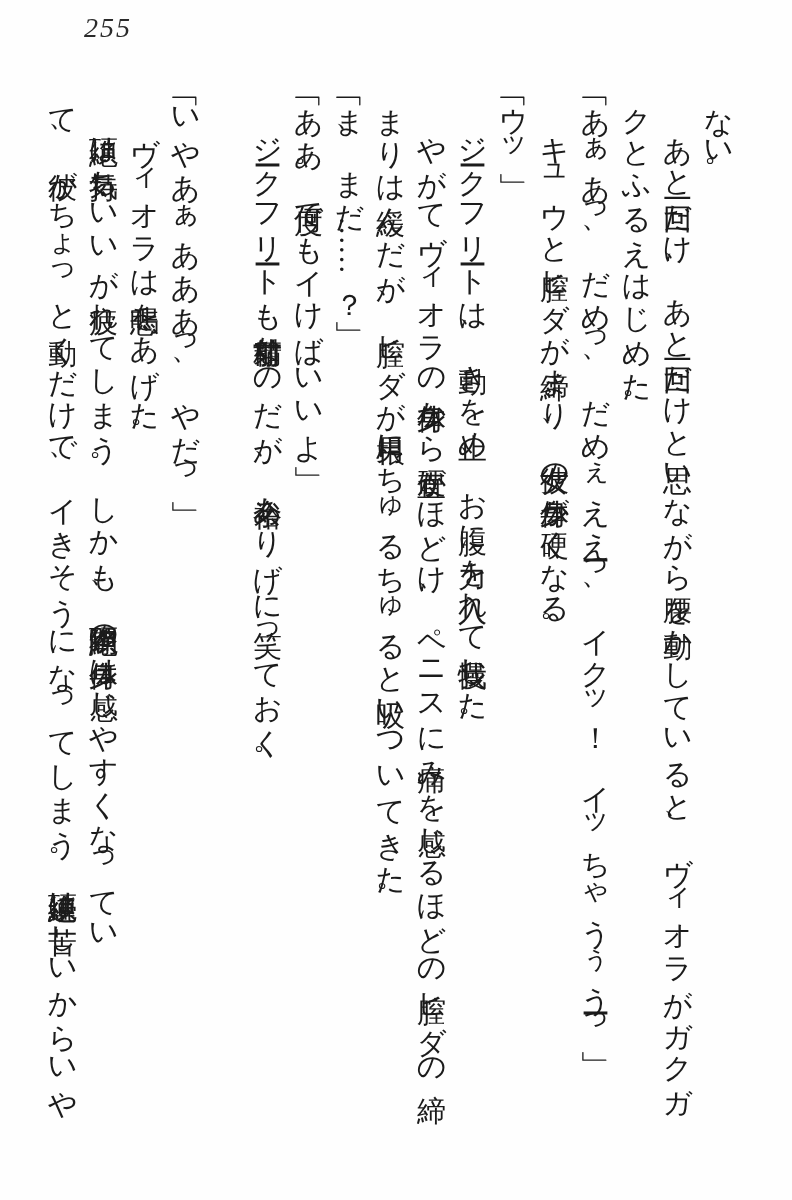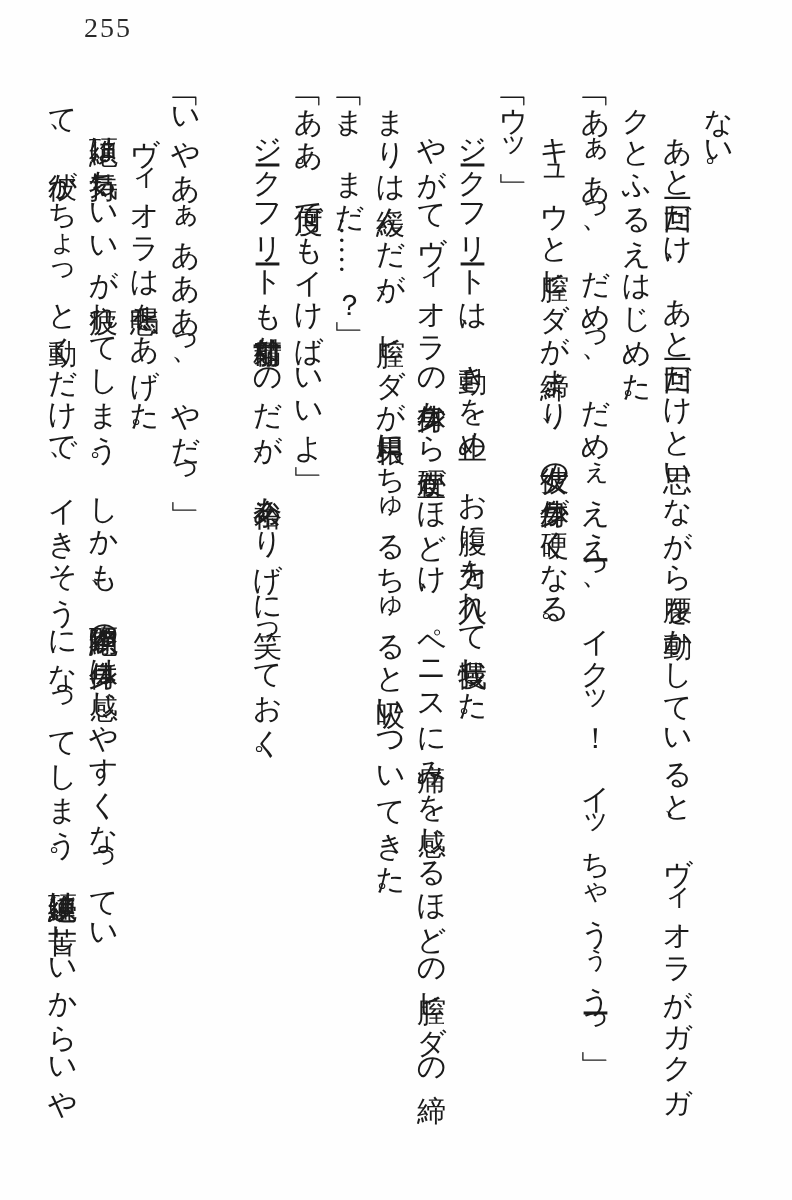--- a/index.html
+++ b/index.html
@@ -13,20 +13,21 @@
     height: 1200px;
     background: #fefefe;
     overflow: hidden;
     font-family: "Liberation Serif", "DejaVu Serif", serif;
   }
   .pageno {
     position: absolute;
     top: 12px;
     left: 84px;
     font-family: "Liberation Serif", "DejaVu Serif", serif;
+    font-style: italic;
     font-size: 28px;
     letter-spacing: 2px;
     color: #2a2a2a;
   }
   .text-block {
     position: absolute;
     top: 88px;
     left: 41px;
     width: 698px;
     height: 1106px;

